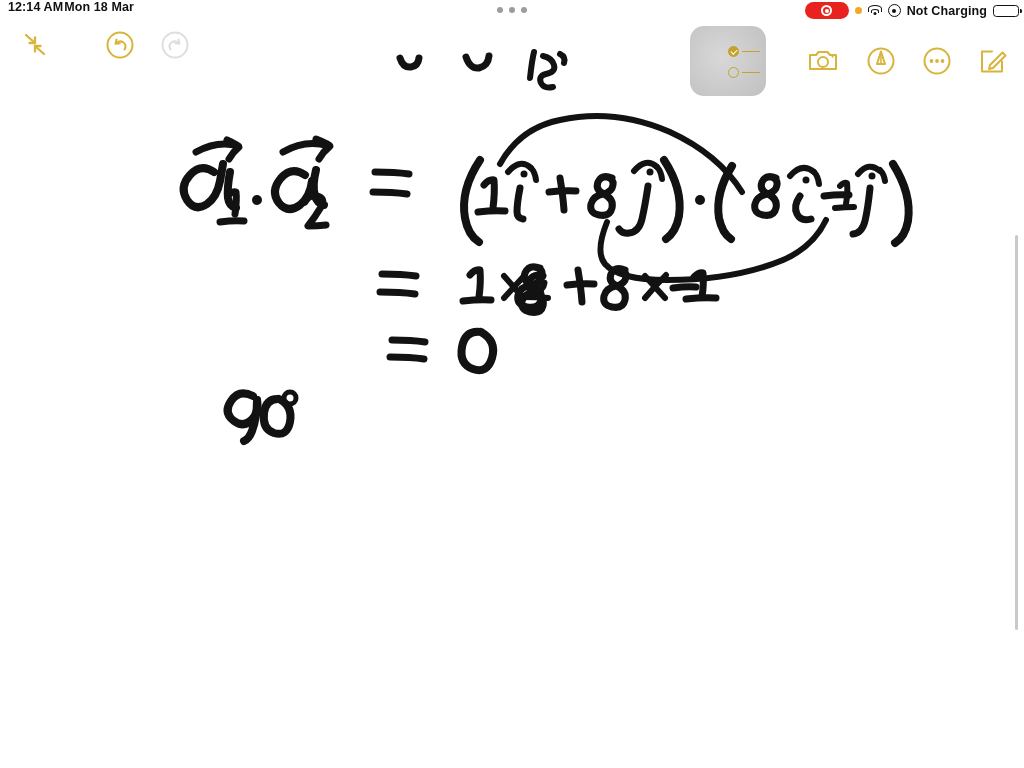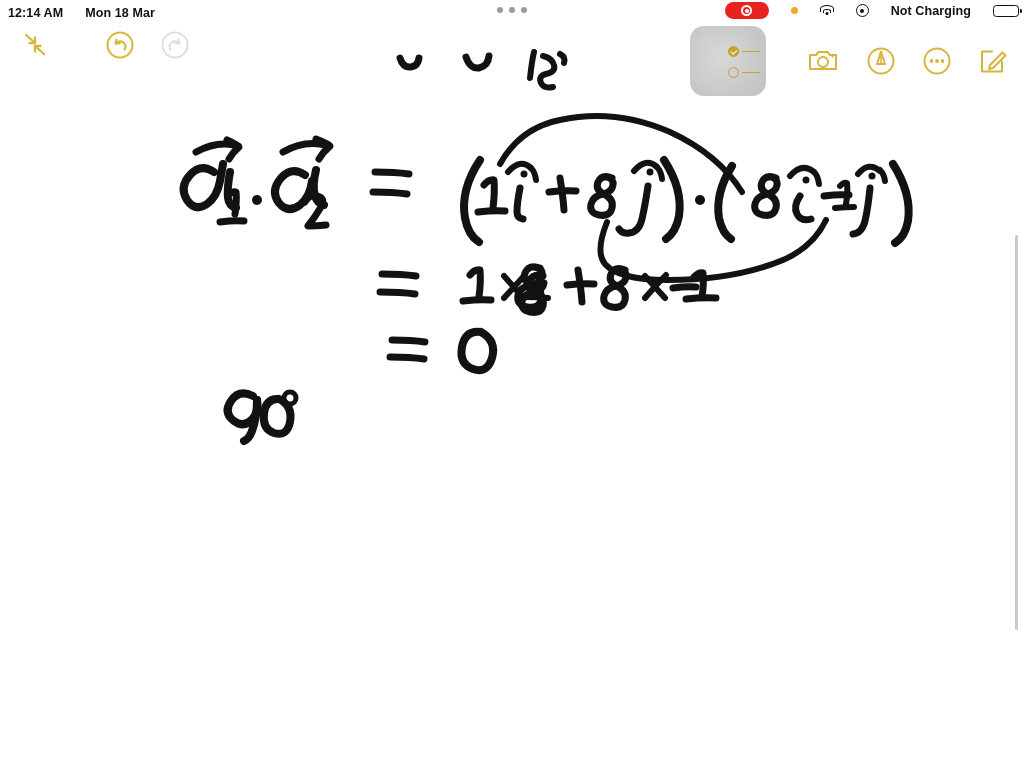--- a/index.html
+++ b/index.html
@@ -11,22 +11,22 @@
   }
   #app { position:relative; width:1024px; height:768px; background:#ffffff; }
 
   
   .statusbar {
     position:absolute; top:0; left:0; width:1024px; height:22px;
     display:flex; align-items:center; z-index:40;
     font-size:12.5px; font-weight:bold; color:#111;
     letter-spacing:0.1px;
   }
-  .sb-left { position:absolute; left:8px; top:6px; display:flex; gap:22px; align-items:flex-end; }
-  .sb-right { position:absolute; right:5px; top:2px; display:flex; gap:22px; align-items:center; }
+  .sb-left { position:absolute; left:8px; top:0; display:flex; gap:1px; align-items:flex-end; }
+  .sb-right { position:absolute; right:5px; top:2px; display:flex; gap:6px; align-items:center; }
 
   .rec-pill {
     width:44px; height:17px; border-radius:9px; background:#e8231f;
     display:flex; align-items:center; justify-content:center;
   }
   .rec-ring {
     width:11px; height:11px; border-radius:50%;
     border:2px solid #fff; display:flex; align-items:center; justify-content:center;
   }
   .rec-dot { width:4px; height:4px; border-radius:50%; background:#fff; }

